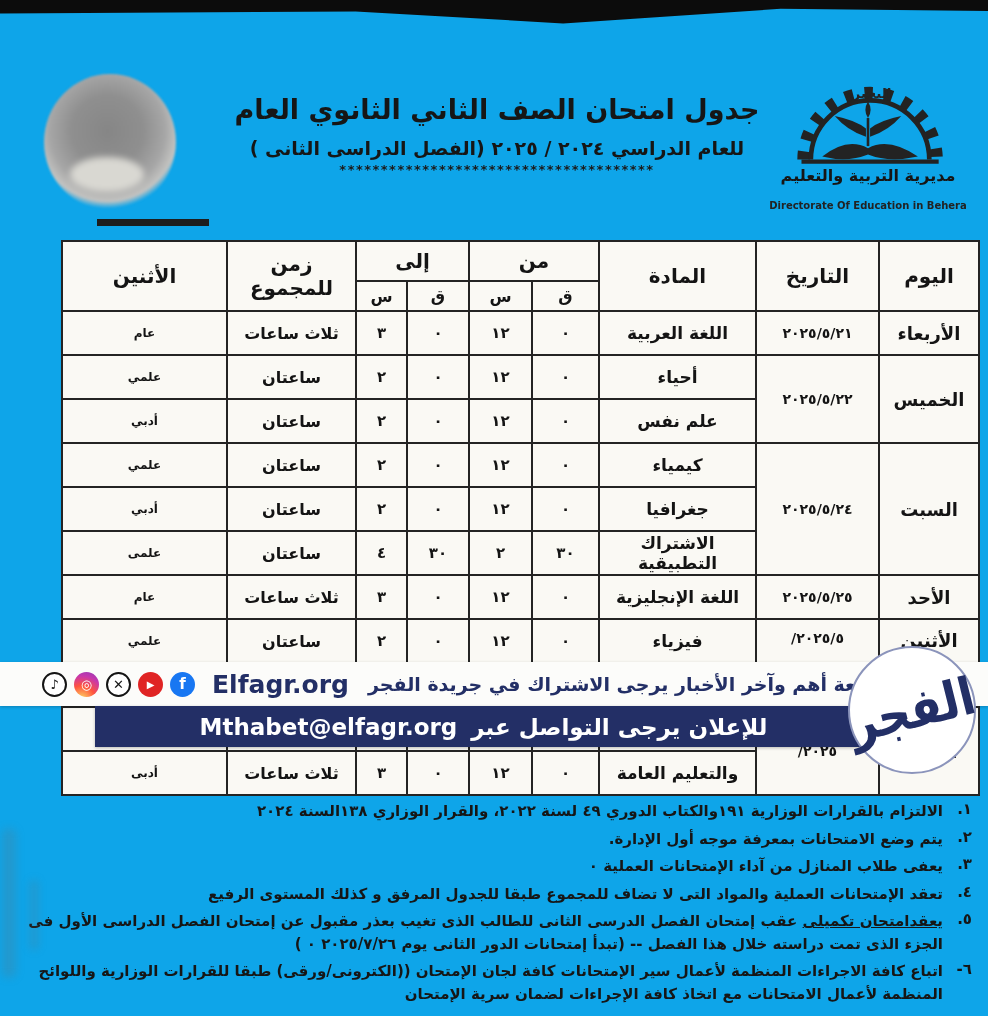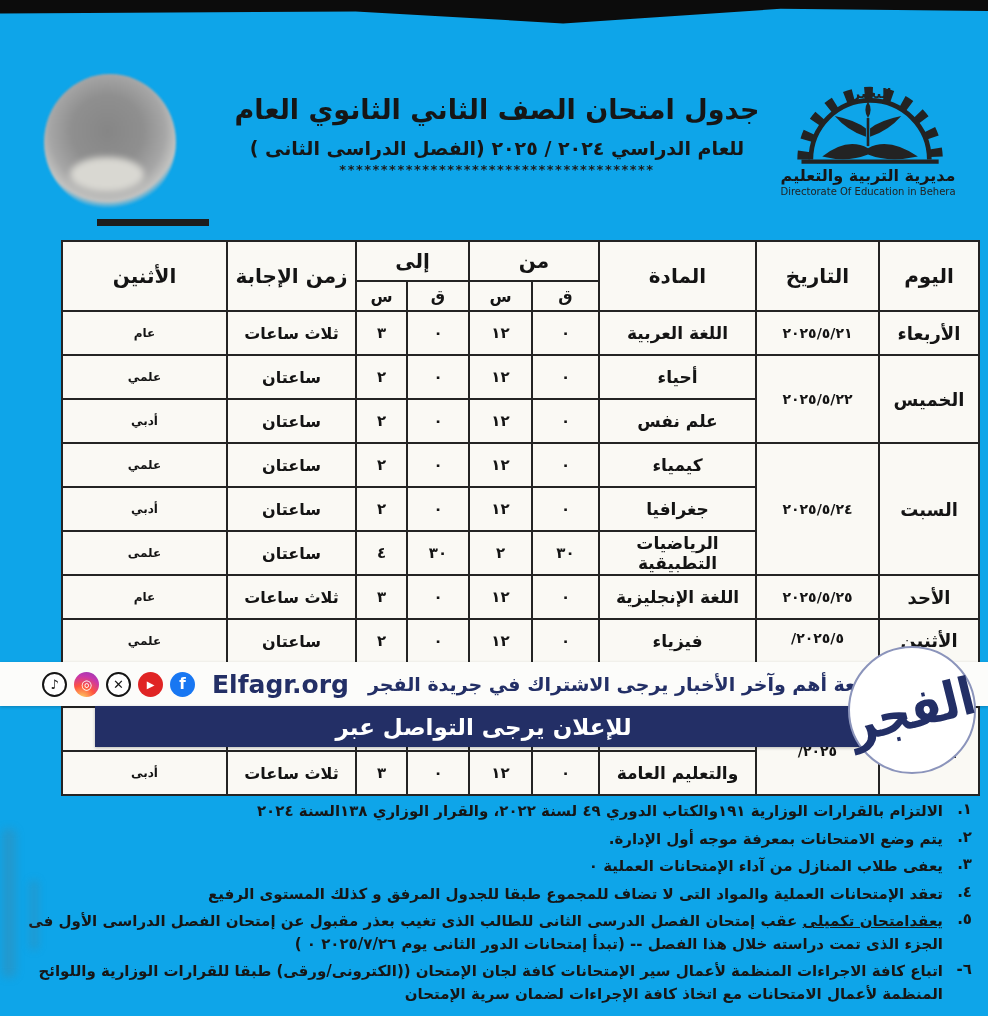--- a/index.html
+++ b/index.html
@@ -20,21 +20,21 @@
   .stamp-bar{position:absolute;left:97px;top:219px;width:112px;height:7px;background:#1d1d1d;}
   
   .title-block{position:absolute;left:230px;top:94px;width:534px;text-align:center;}
   .title-1{font-size:27px;font-weight:bold;margin:0 0 12px 0;}
   .title-2{font-size:19px;font-weight:bold;margin:0;}
   .stars{font-size:13px;letter-spacing:1.5px;margin-top:3px;direction:ltr;color:#1b1b1b;font-weight:bold;}
   
   .crest{position:absolute;left:auto;right:4px;top:64px;width:232px;text-align:center;}
   .crest svg{display:block;margin:0 auto;}
   .crest-ar{font-size:16px;font-weight:bold;margin-top:-4px;letter-spacing:.5px;}
-  .crest-en{font-size:10px;font-weight:normal;margin-top:1px;color:#222;}
+  .crest-en{font-size:10px;font-weight:bold;margin-top:15px;color:#222;}
   
   .table-wrap{position:absolute;top:240px;right:8px;width:917px;z-index:1;}
   table{border-collapse:collapse;table-layout:fixed;width:917px;background:#faf9f4;}
   th,td{border:2px solid #242424;text-align:center;vertical-align:middle;
     font-weight:bold;color:#141414;overflow:hidden;padding:0 2px;}
   thead tr.tier1 th{height:38px;font-size:20px;}
   thead tr.tier2 th{height:28px;font-size:16px;}
   tbody tr{height:44px;}
   td.cell-day{font-size:18px;}
   td.cell-date{font-size:14px;}
@@ -120,21 +120,21 @@
           <col style="width:129px">
           <col style="width:165px">
       </colgroup>
       <thead>
         <tr class="tier1">
           <th rowspan="2">اليوم</th>
           <th rowspan="2">التاريخ</th>
           <th rowspan="2">المادة</th>
           <th colspan="2">من</th>
           <th colspan="2">إلى</th>
-          <th rowspan="2">زمن الإجابة</th>
+          <th rowspan="2">زمن للمجموع</th>
           <th rowspan="2">الأثنين</th>
         </tr>
         <tr class="tier2">
           <th>ق</th>
           <th>س</th>
           <th>ق</th>
           <th>س</th>
         </tr>
       </thead>
       <tbody>
@@ -183,21 +183,21 @@
           <tr>
             <td class="cell-subject">جغرافيا</td>
             <td class="cell-num">٠</td>
             <td class="cell-num">١٢</td>
             <td class="cell-num">٠</td>
             <td class="cell-num">٢</td>
             <td class="cell-duration">ساعتان</td>
             <td class="cell-section">أدبي</td>
           </tr>
           <tr>
-            <td class="cell-subject">الرياضيات التطبيقية</td>
+            <td class="cell-subject">الاشتراك التطبيقية</td>
             <td class="cell-num">٣٠</td>
             <td class="cell-num">٢</td>
             <td class="cell-num">٣٠</td>
             <td class="cell-num">٤</td>
             <td class="cell-duration">ساعتان</td>
             <td class="cell-section">علمى</td>
           </tr>
           <tr>
             <td class="cell-day">الأحد</td>
             <td class="cell-date">٢٠٢٥/٥/٢٥</td>
@@ -260,20 +260,21 @@
           <span class="sicon instagram">◎</span>
           <span class="sicon x">✕</span>
           <span class="sicon youtube">▶</span>
           <span class="sicon facebook">f</span>
         </span>
       <span class="site-name" style="color: rgb(35, 47, 102);">Elfagr.org</span>
       <span class="subscribe-text" style="color: rgb(35, 47, 102);">لمتابعة أهم وآخر الأخبار يرجى الاشتراك في جريدة الفجر</span>
     </div>
     <div class="banner-bottom" style="background: rgb(35, 47, 102);">
       <span>للإعلان يرجى التواصل عبر</span>
+      <span class="email">Mthabet@elfagr.org</span>
     </div>
     <div class="banner-circle">
       <span style="color: rgb(35, 47, 102);">الفجر</span>
     </div>
   </div>
 
   <div class="notes">
       <div class="note">
         <span class="note-num">١.</span>
         <span class="note-text">الالتزام بالقرارات الوزارية ١٩١والكتاب الدوري ٤٩ لسنة ٢٠٢٢، والقرار الوزاري ١٣٨السنة ٢٠٢٤</span>

